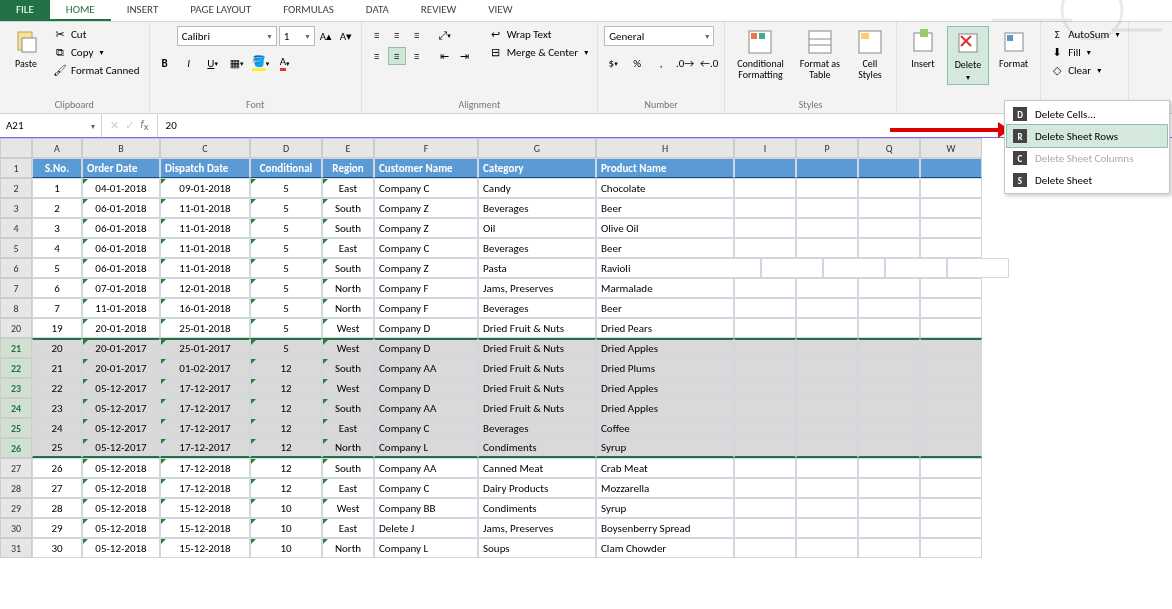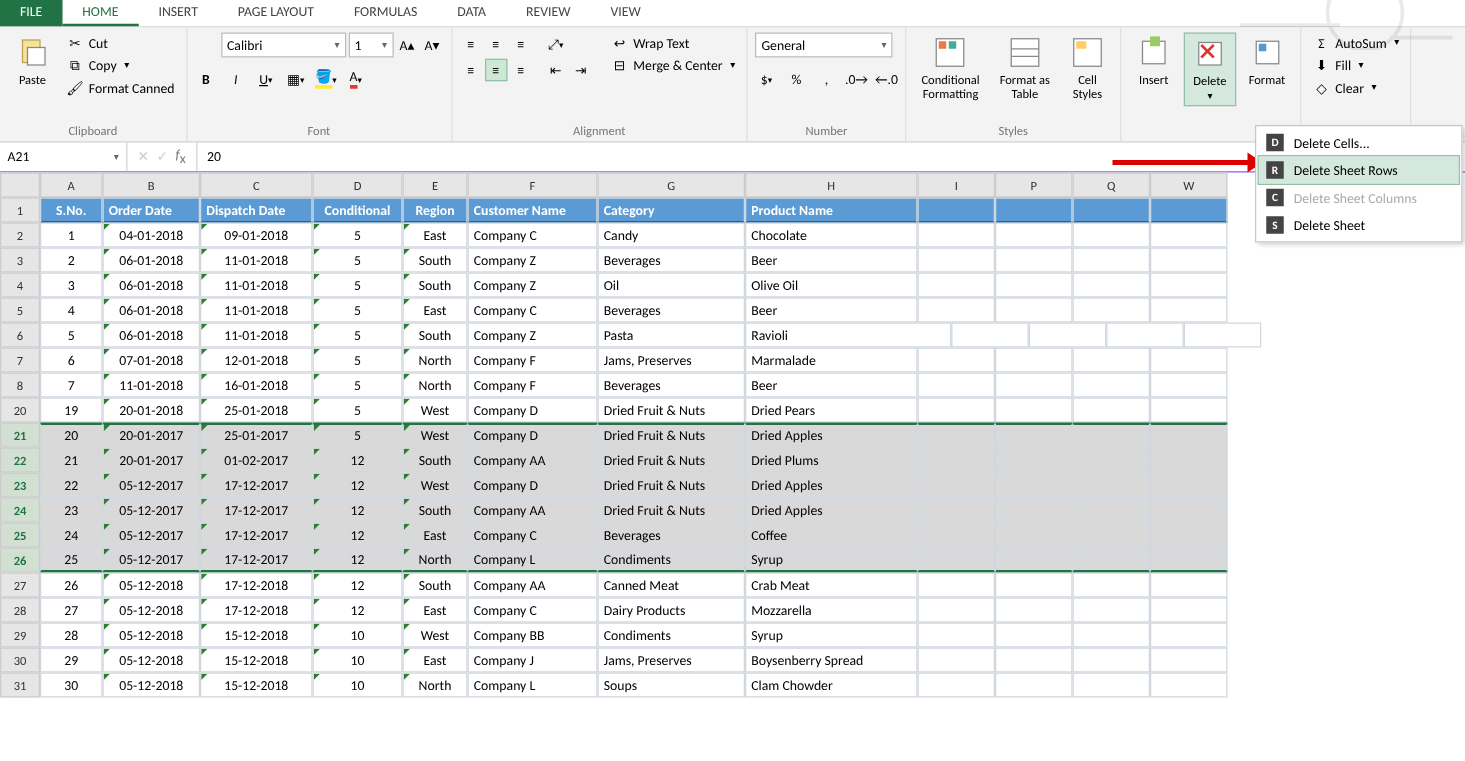--- a/index.html
+++ b/index.html
@@ -636,21 +636,21 @@
         <div class="cell  " style="width:62px"></div>
         <div class="cell  " style="width:62px"></div>
       </div>
       <div class="rowline   ">
         <div class="rowhdr">30</div>
         <div class="cell center " style="width:50px">29</div>
         <div class="cell center triangle" style="width:78px">05-12-2018</div>
         <div class="cell center triangle" style="width:90px">15-12-2018</div>
         <div class="cell center triangle" style="width:72px">10</div>
         <div class="cell center triangle" style="width:52px">East</div>
-        <div class="cell  " style="width:104px">Company J</div>
+        <div class="cell  " style="width:104px">Delete J</div>
         <div class="cell  " style="width:118px">Jams, Preserves</div>
         <div class="cell  " style="width:138px">Boysenberry Spread</div>
         <div class="cell  " style="width:62px"></div>
         <div class="cell  " style="width:62px"></div>
         <div class="cell  " style="width:62px"></div>
         <div class="cell  " style="width:62px"></div>
       </div>
       <div class="rowline   ">
         <div class="rowhdr">31</div>
         <div class="cell center " style="width:50px">30</div>

